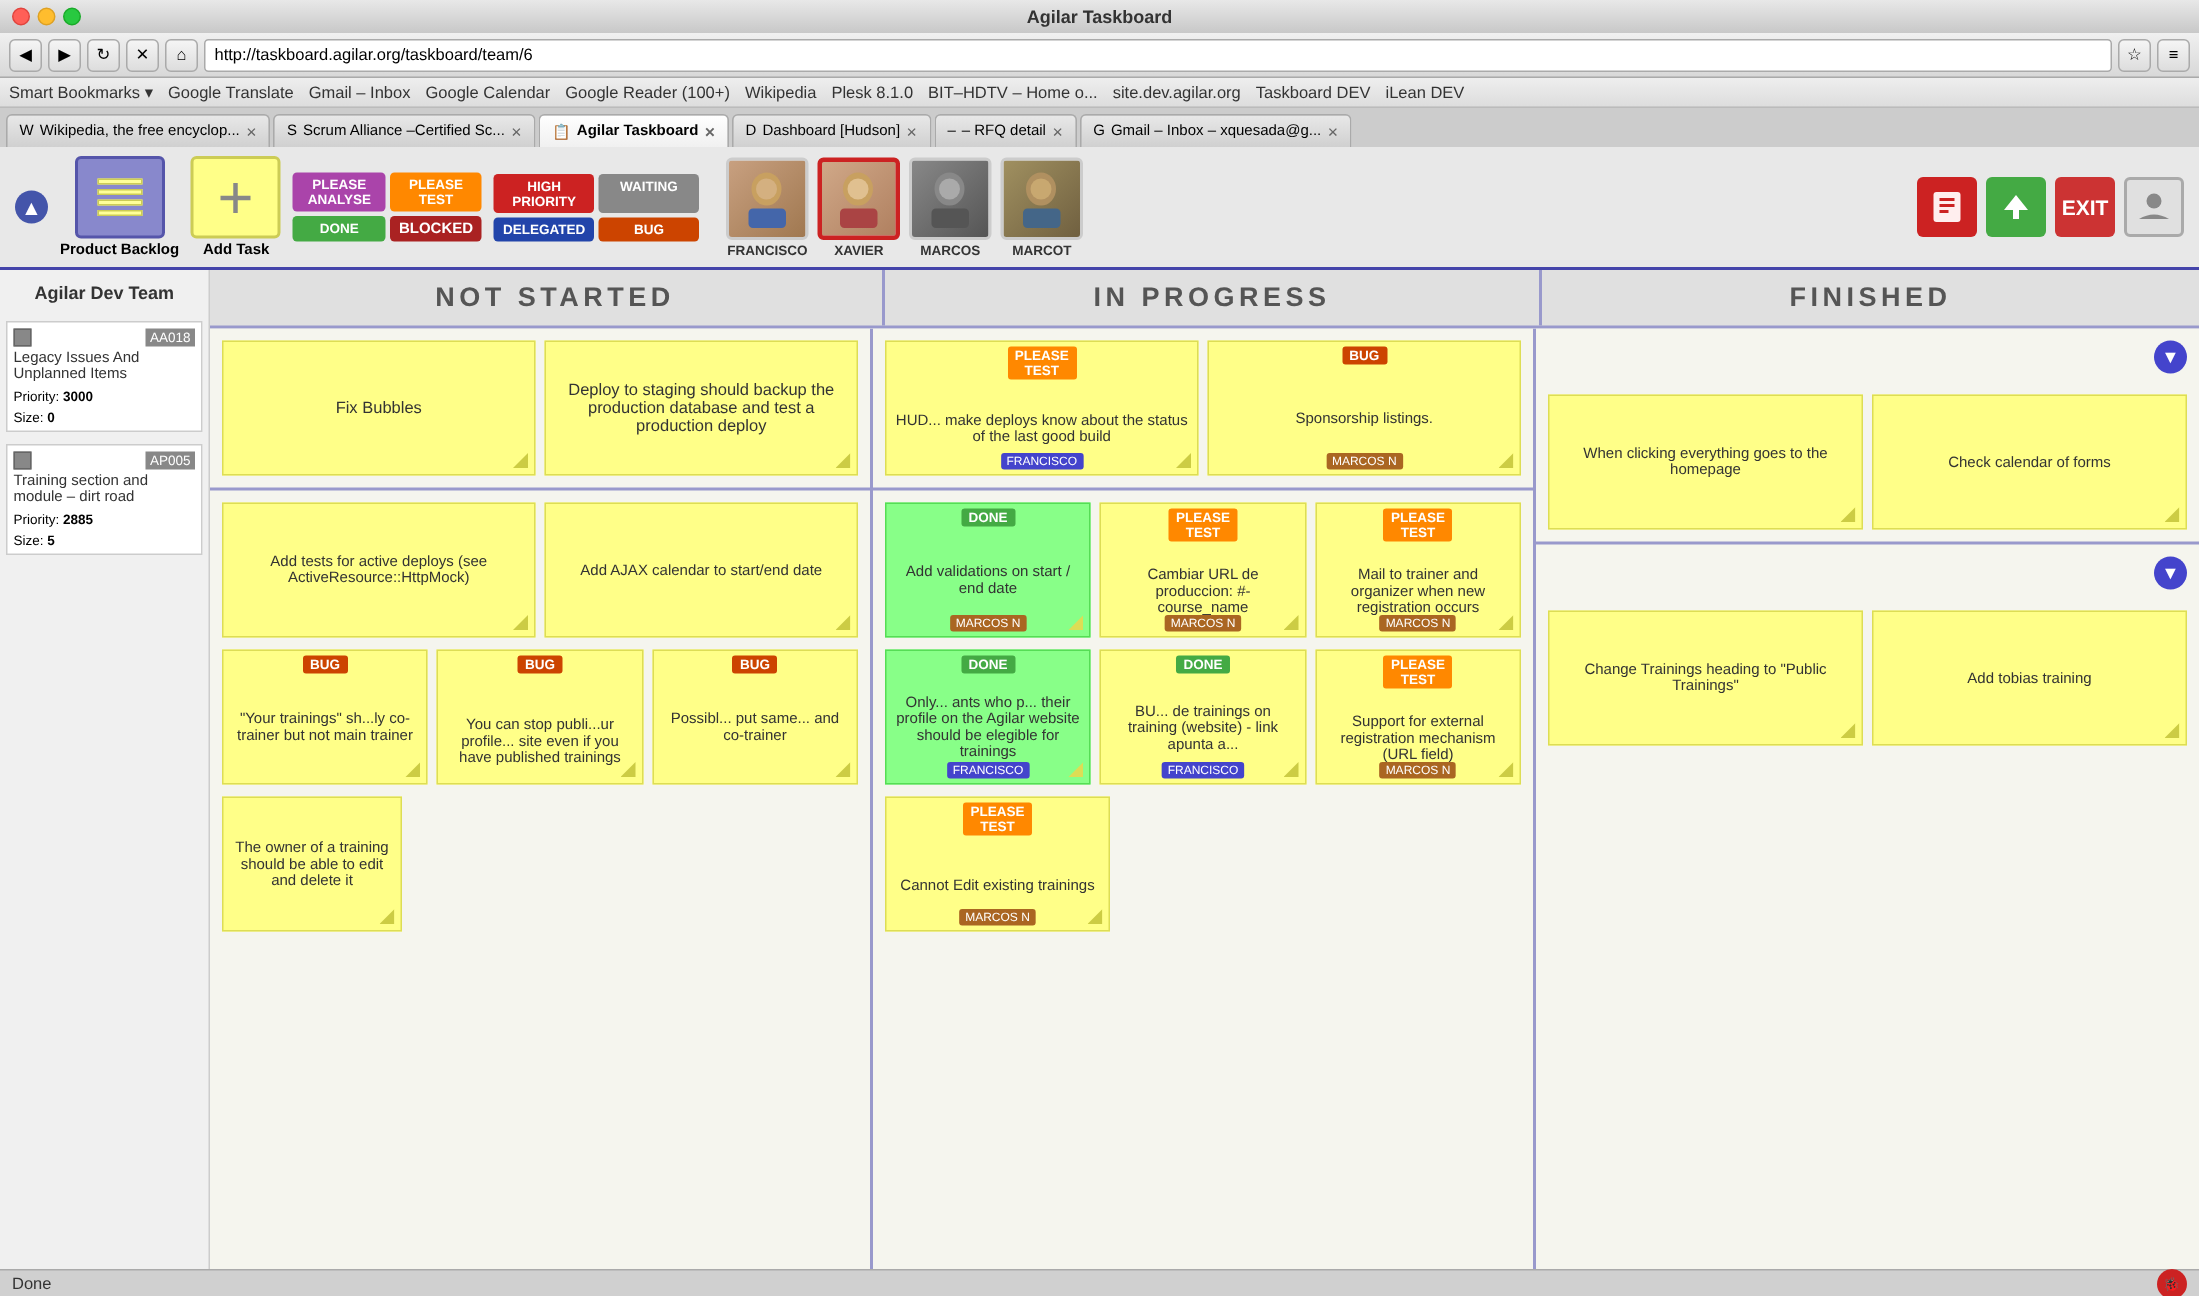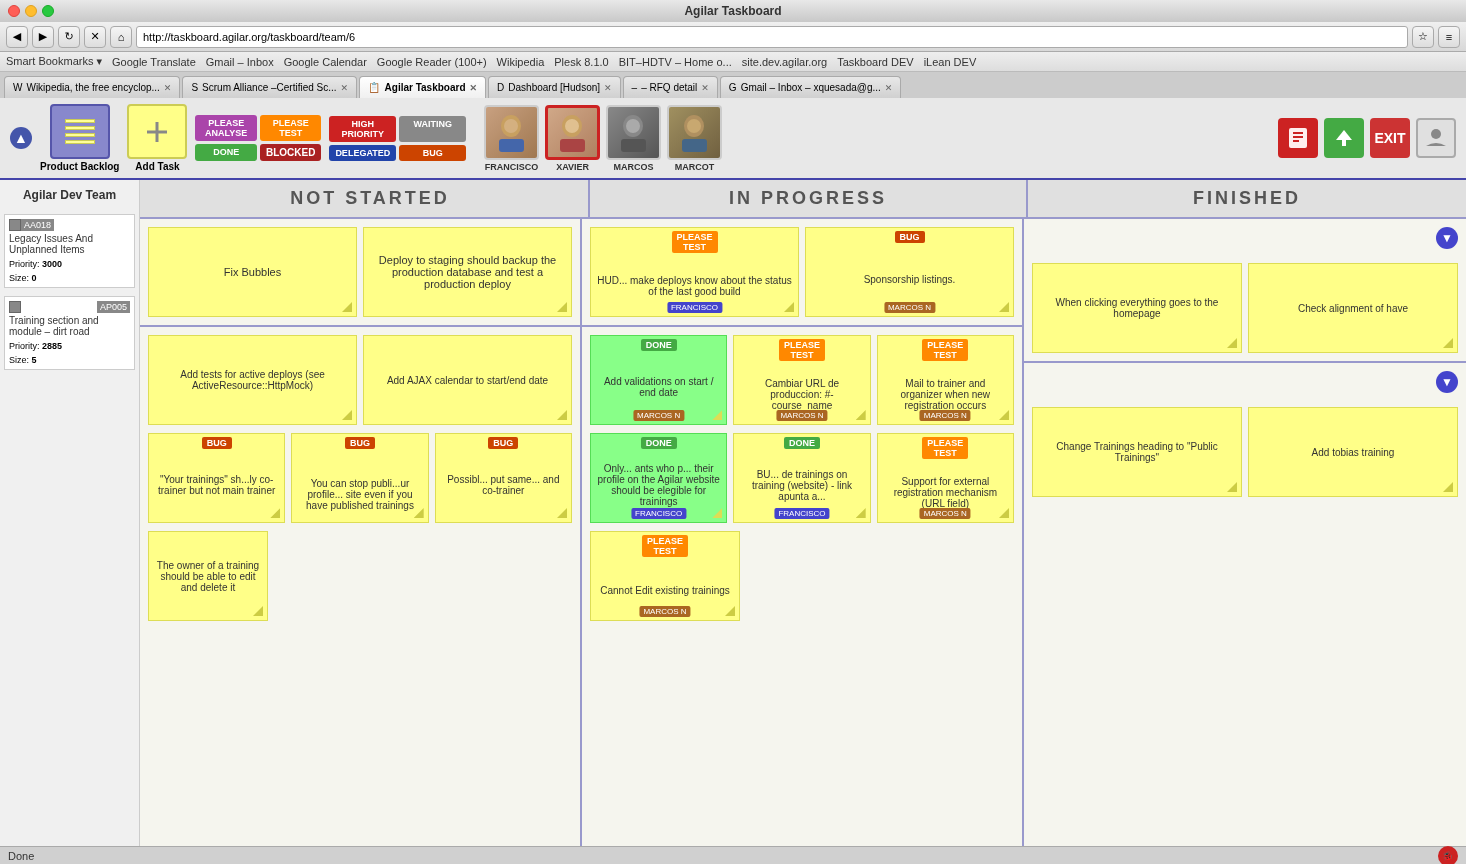--- a/index.html
+++ b/index.html
@@ -577,21 +577,21 @@
       </div>
     </div>
   </div>
 
   <div class="board">
 
     <div class="left-panel">
       <div class="team-name">Agilar Dev Team</div>
 
       <div class="story-card">
-        <div style="display:flex;justify-content:flex-start;align-items:flex-start;">
+        <div style="display:flex;justify-content:space-between;align-items:flex-start;">
           <div style="width:12px;height:12px;background:#888;border:1px solid #666;"></div>
           <div class="story-id">AA018</div>
         </div>
         <div class="story-text">Legacy Issues And Unplanned Items</div>
         <div class="story-priority">Priority: <strong>3000</strong></div>
         <div class="story-priority">Size: <strong>0</strong></div>
       </div>
 
       <div class="story-card">
         <div style="display:flex;justify-content:space-between;align-items:flex-start;">
@@ -724,21 +724,21 @@
 
           <div style="display:flex;justify-content:flex-end;margin-bottom:2px;">
             <button class="col-scroll-btn">▼</button>
           </div>
 
           <div class="task-row">
             <div class="sticky yellow" style="font-size:10px;">
               <span>When clicking everything goes to the homepage</span>
             </div>
             <div class="sticky yellow" style="font-size:10px;">
-              <span>Check alignment of have</span>
+              <span>Check calendar of forms</span>
             </div>
           </div>
 
           <div class="section-divider"></div>
 
           <div style="display:flex;justify-content:flex-end;margin-bottom:2px;">
             <button class="col-scroll-btn">▼</button>
           </div>
 
           <div class="task-row">

